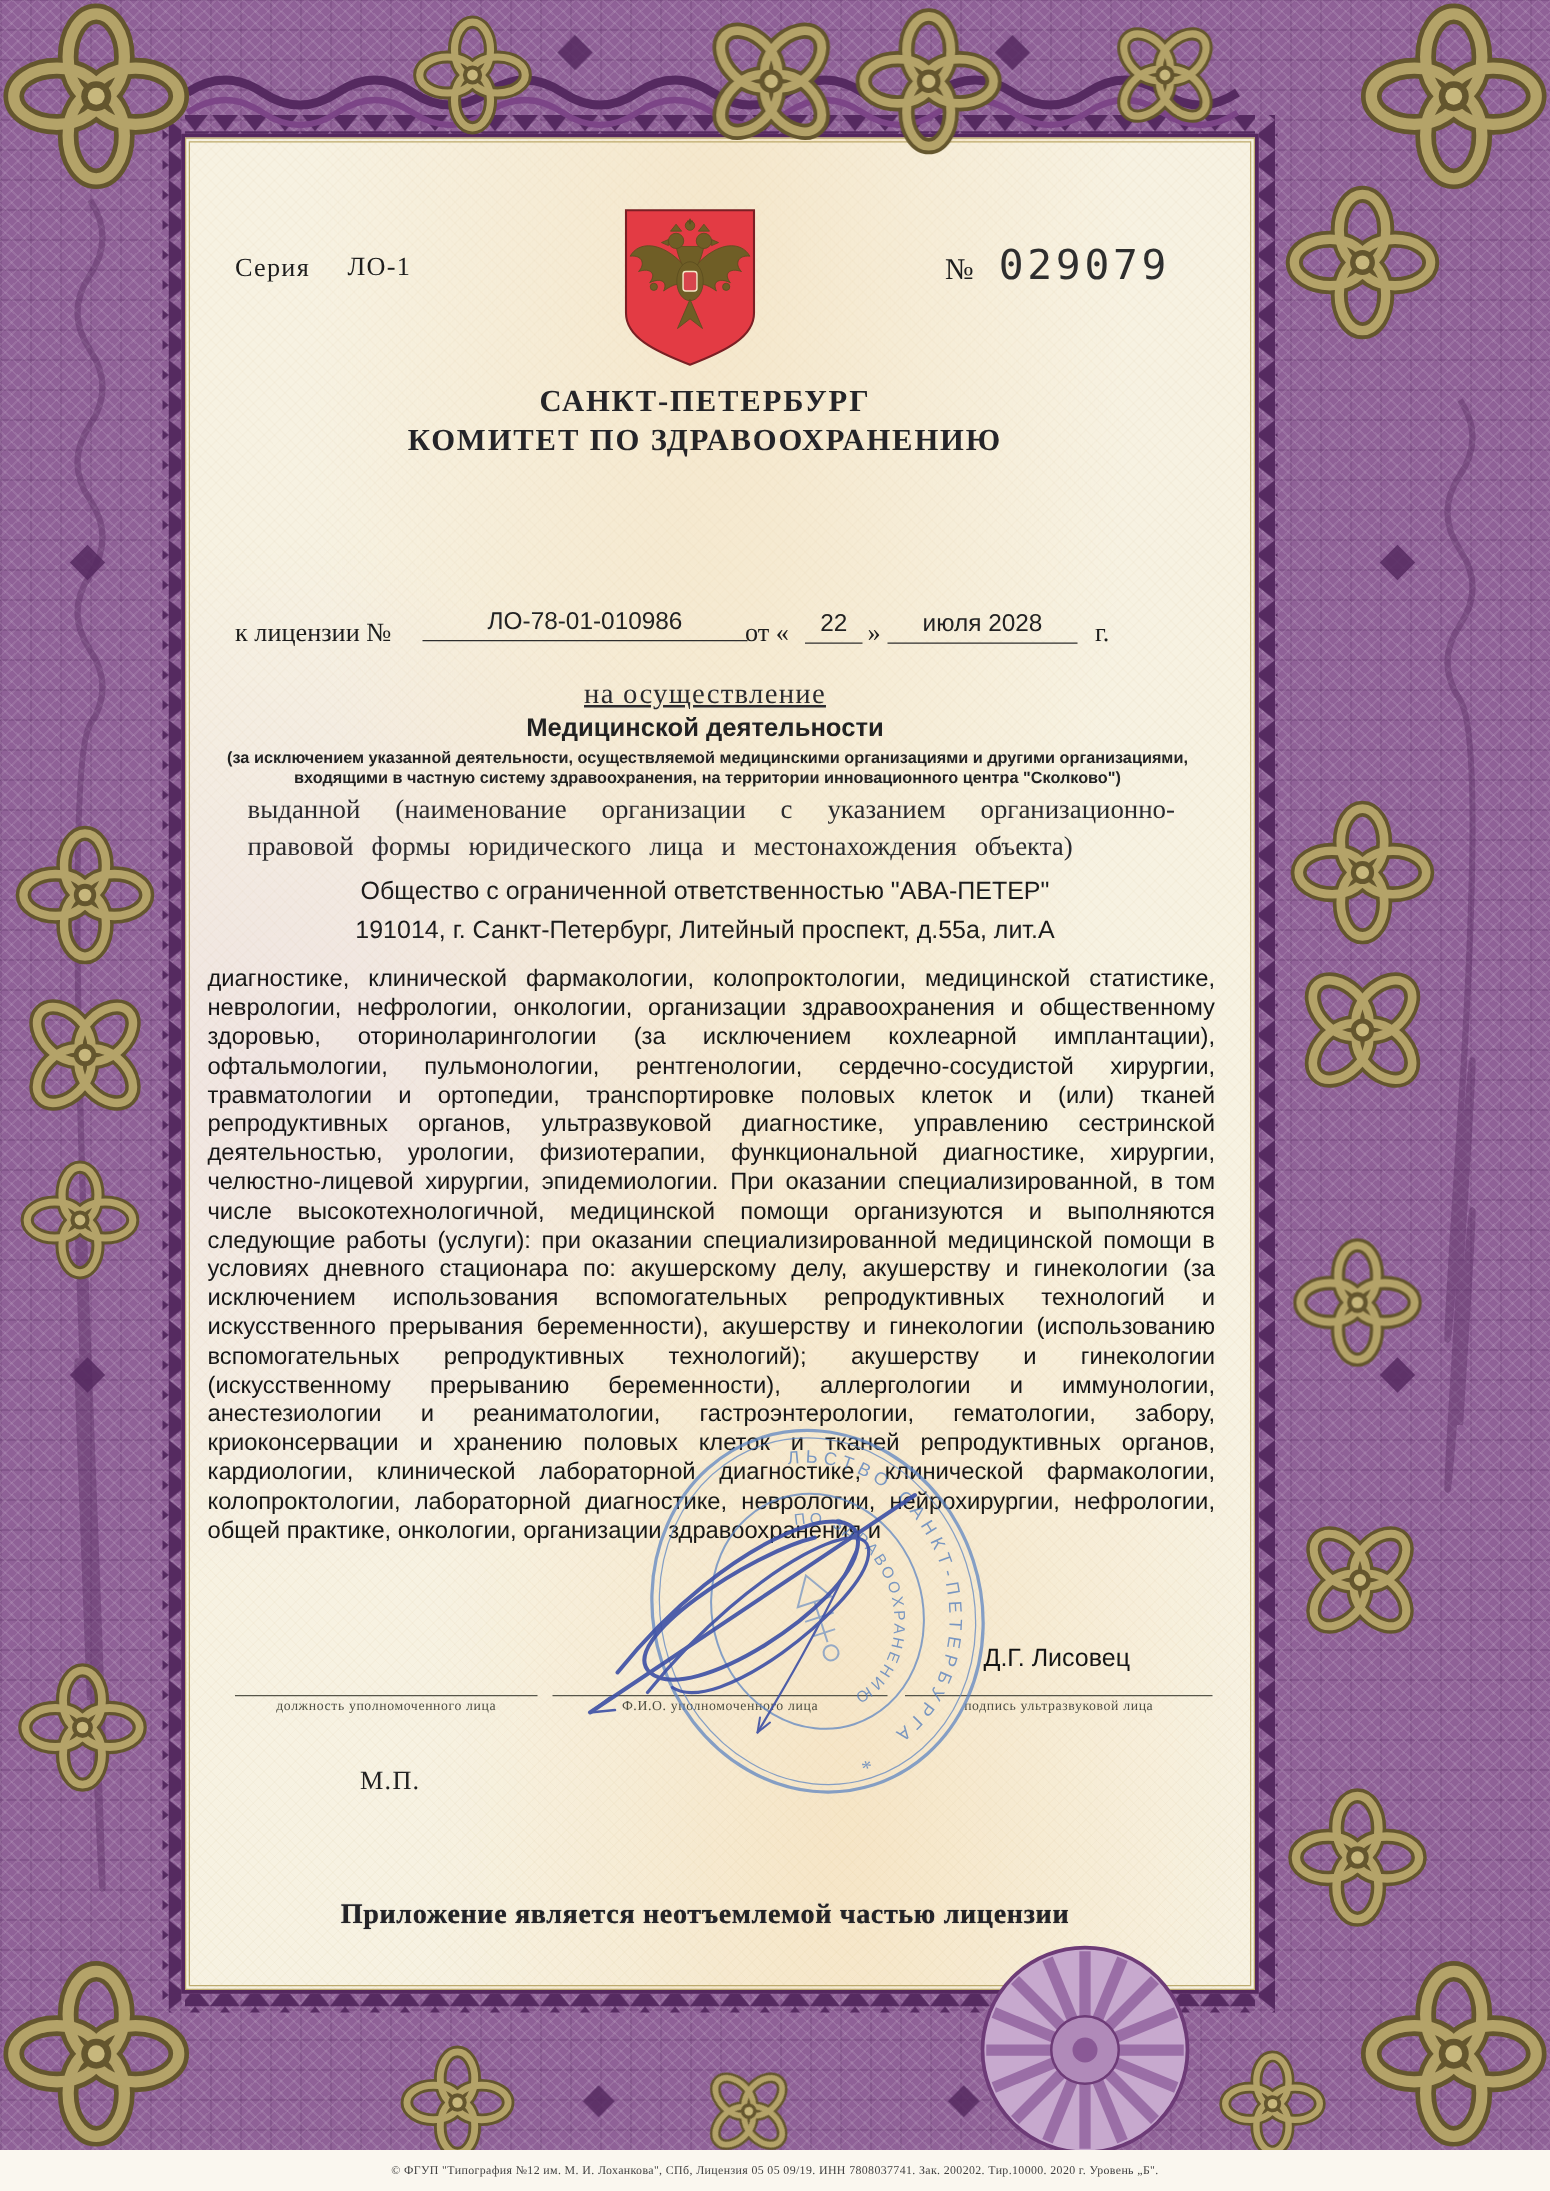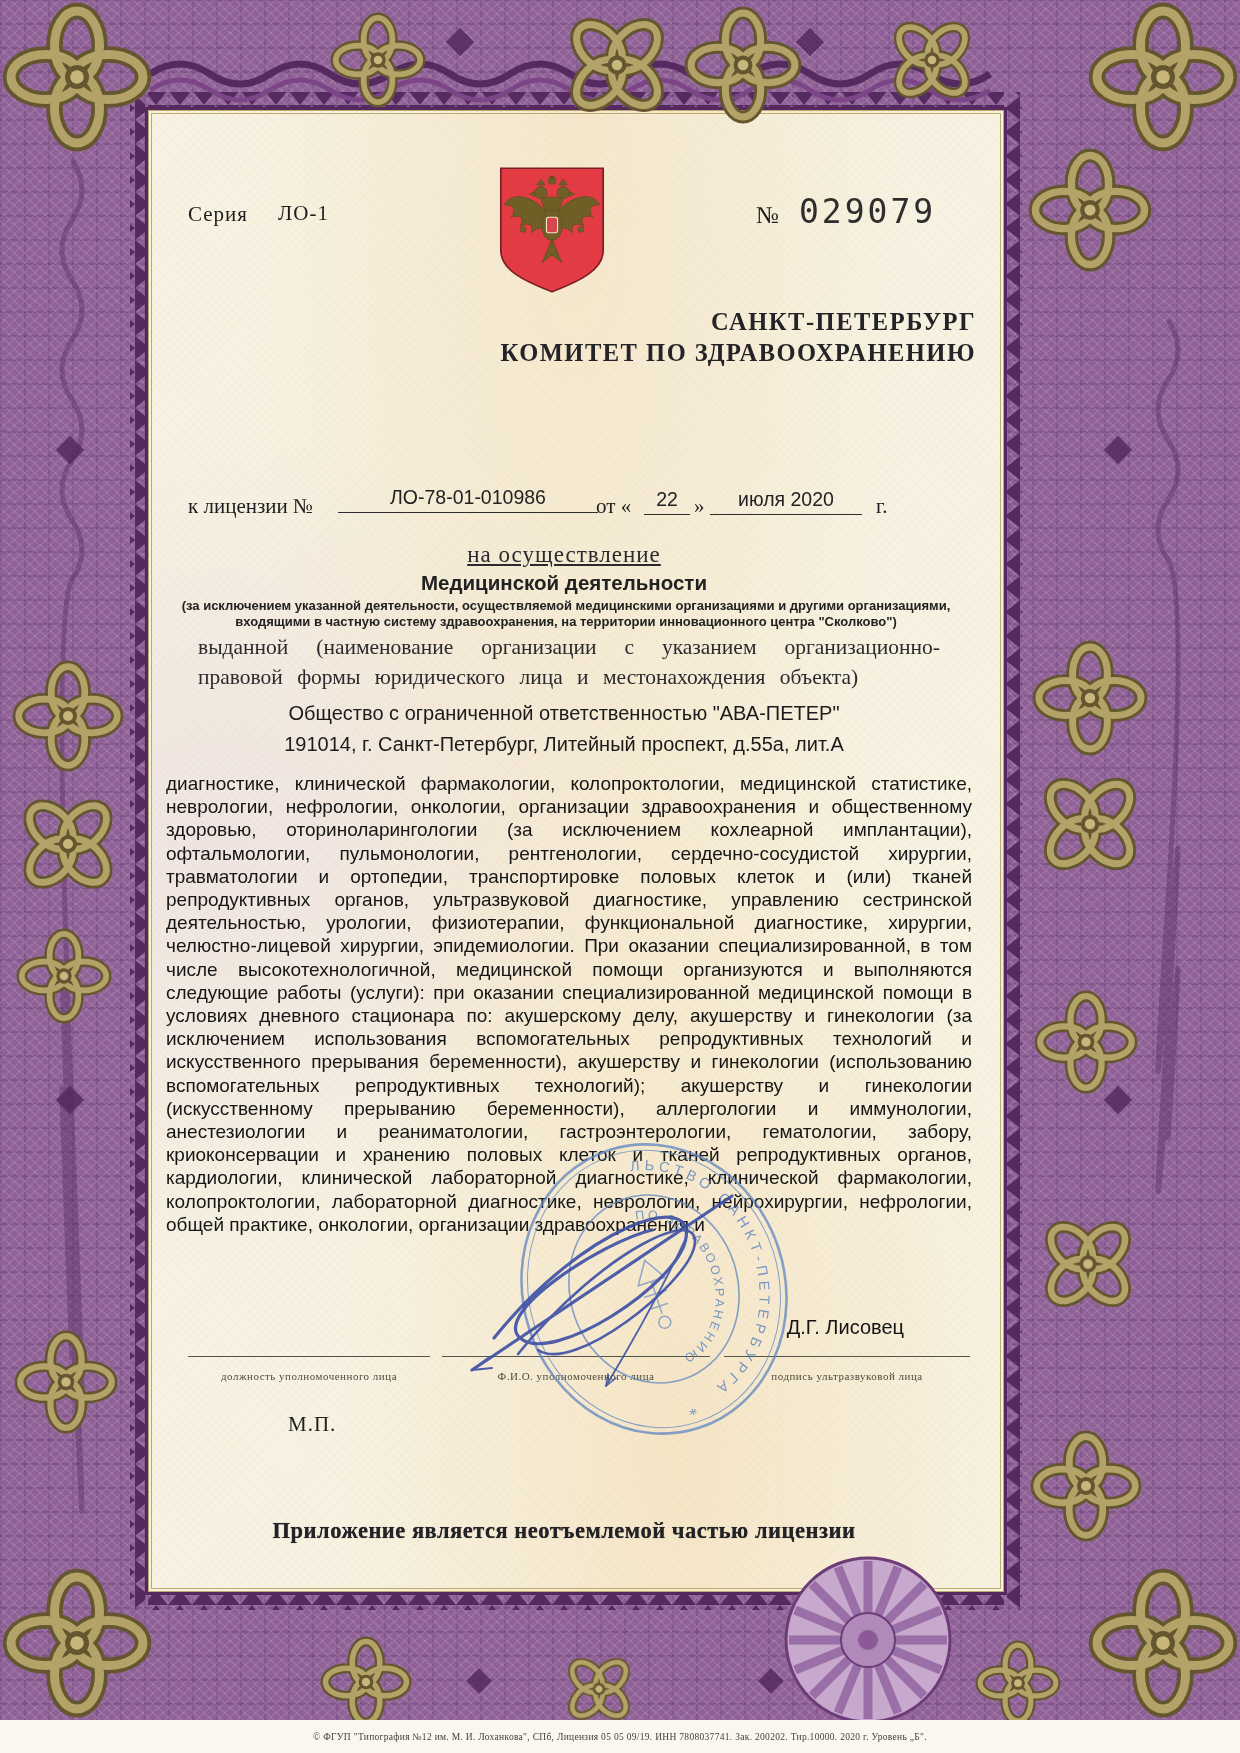--- a/index.html
+++ b/index.html
@@ -24,21 +24,21 @@
   .abs{position:absolute;}
   .serif{font-family:"Liberation Serif", serif;}
   .sans{font-family:"Liberation Sans", sans-serif;}
   .mono{font-family:"DejaVu Sans Mono", monospace;}
   .series-label{left:36px;top:88px;font-size:21px;letter-spacing:1px;}
   .series-value{left:126px;top:87px;font-size:21px;font-weight:normal;letter-spacing:1px;text-align:right;}
   .number-row{left:604px;top:78px;display:flex;align-items:baseline;gap:20px;}
   .number-sign{font-size:24px;}
   .number-value{font-size:33px;letter-spacing:3px;color:#2e2e2e;}
   .emblem-box{left:344px;top:52px;width:112px;height:128px;}
-  .title-block{left:0;right:24px;top:192px;text-align:right;font-weight:bold;
+  .title-block{left:0;right:24px;top:192px;text-align:center;font-weight:bold;
     font-size:24.5px;line-height:31px;letter-spacing:1.5px;color:#242428;}
   .appendix-row{left:36px;top:330px;right:40px;height:40px;}
   .appendix-label{left:0;top:8px;font-size:21px;letter-spacing:2px;}
   .field{border-bottom:1.5px solid #2e2e2e;text-align:center;
     font-family:"Liberation Sans", sans-serif;font-size:19.5px;color:#222;padding-bottom:3px;}
   .appendix-field{left:218px;top:0;width:250px;position:absolute;}
   .license-row{left:36px;top:372px;right:40px;height:40px;}
   .license-label{left:0;top:8px;font-size:21px;}
   .license-field{left:150px;top:0;width:260px;position:absolute;}
   .from-label{left:408px;top:8px;font-size:21px;}
@@ -50,21 +50,21 @@
   .activity-name{left:0;right:24px;top:457px;text-align:center;font-size:20.5px;font-weight:bold;color:#222;}
   .activity-note{left:20px;right:40px;top:484px;text-align:center;font-size:13px;line-height:15.5px;font-weight:bold;color:#222;}
   .issued-note{left:46px;top:518px;width:742px;font-size:21.5px;line-height:30px;
     word-spacing:9px;text-align:justify;text-align-last:left;color:#2a2a2e;}
   .org-name{left:0;right:24px;top:588px;text-align:center;font-size:20px;color:#1b1b1b;}
   .org-address{left:0;right:24px;top:619px;text-align:center;font-size:20px;color:#1b1b1b;}
   .body-text{left:14px;top:658px;width:806px;font-size:19px;line-height:23.2px;
     text-align:justify;text-align-last:left;color:#161616;}
   .sign-position{left:16px;top:1182px;font-size:20px;line-height:29px;color:#141414;}
   .sign-name{right:96px;top:1202px;width:260px;text-align:right;font-size:20px;color:#141414;}
-  .cap{border-top:1.5px solid #55554a;text-align:center;padding-top:13px;
+  .cap{border-top:1.5px solid #55554a;text-align:center;padding-top:2px;
     font-size:11px;color:#4c4c40;letter-spacing:.5px;position:absolute;top:1242px;}
   .cap1{left:36px;width:242px;}
   .cap2{left:290px;width:268px;}
   .cap3{left:572px;width:246px;}
   .mp-mark{left:136px;top:1298px;font-size:21px;letter-spacing:1px;color:#222;}
   .statement{left:0;right:24px;top:1404px;text-align:center;font-weight:bold;
     font-size:22.5px;letter-spacing:.5px;color:#232327;text-shadow:0 0 .7px #44444a;}
   .stamp-box{left:352px;top:1010px;width:300px;height:330px;}
   .sig-box{left:282px;top:1072px;width:320px;height:210px;}
   .deco{position:absolute;left:0;top:0;pointer-events:none;}
@@ -115,21 +115,21 @@
       <div>КОМИТЕТ ПО ЗДРАВООХРАНЕНИЮ</div>
     </div>
 
 
     <div class="abs license-row">
       <div class="abs serif license-label">к лицензии №</div>
       <div class="field license-field">ЛО-78-01-010986</div>
       <div class="abs serif from-label">от «</div>
       <div class="field day-field">22</div>
       <div class="abs serif quote-close">»</div>
-      <div class="field month-field">июля 2020</div>
+      <div class="field month-field">июля 2028</div>
       <div class="abs serif year-suffix">г.</div>
     </div>
 
     <div class="abs serif activity-intro">на осуществление</div>
     <div class="abs sans activity-name">Медицинской деятельности</div>
     <div class="abs sans activity-note">(за исключением указанной деятельности, осуществляемой медицинскими организациями и другими организациями, входящими в частную систему здравоохранения, на территории инновационного центра "Сколково")</div>
 
     <div class="abs serif issued-note">выданной (наименование организации с указанием организационно-правовой формы юридического лица и местонахождения объекта)</div>
 
     <div class="abs sans org-name">Общество с ограниченной ответственностью "АВА-ПЕТЕР"</div>

